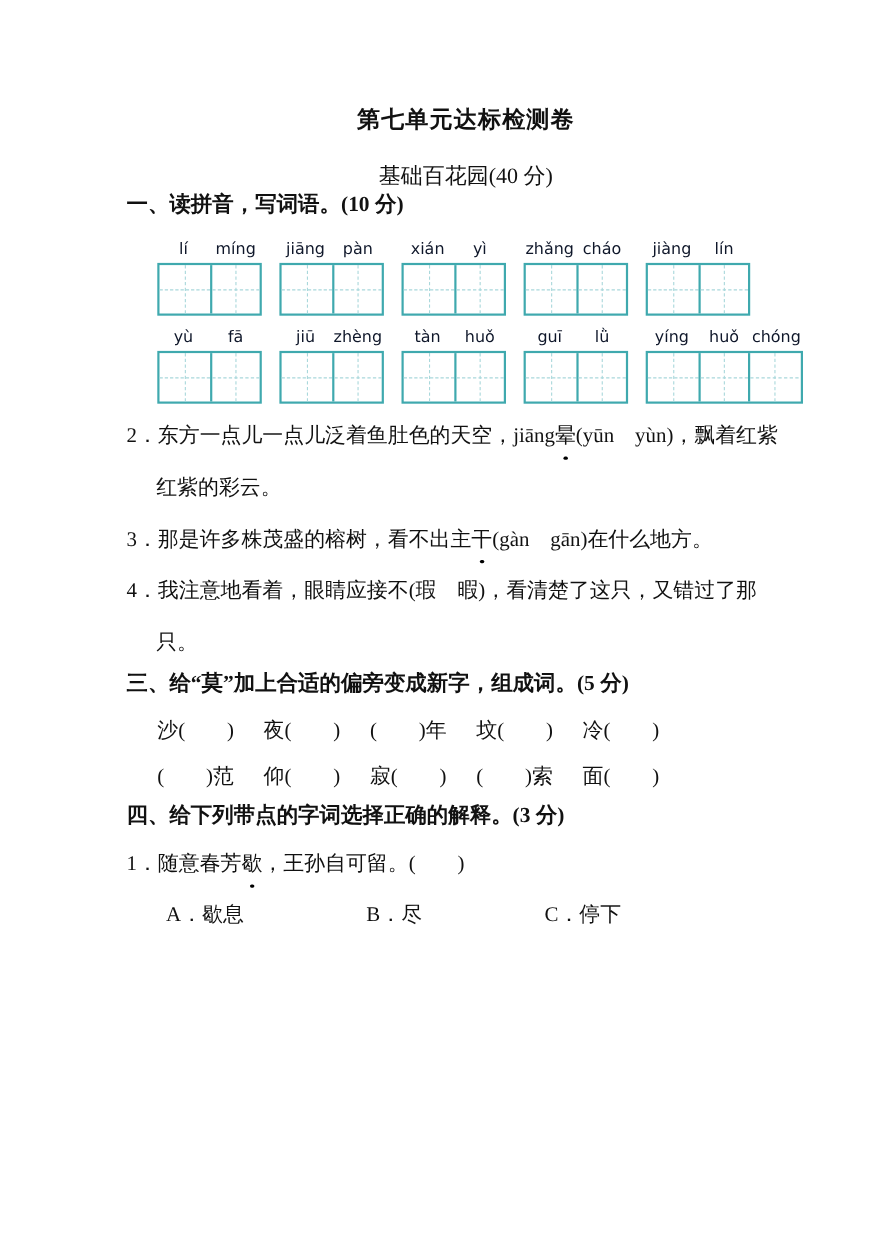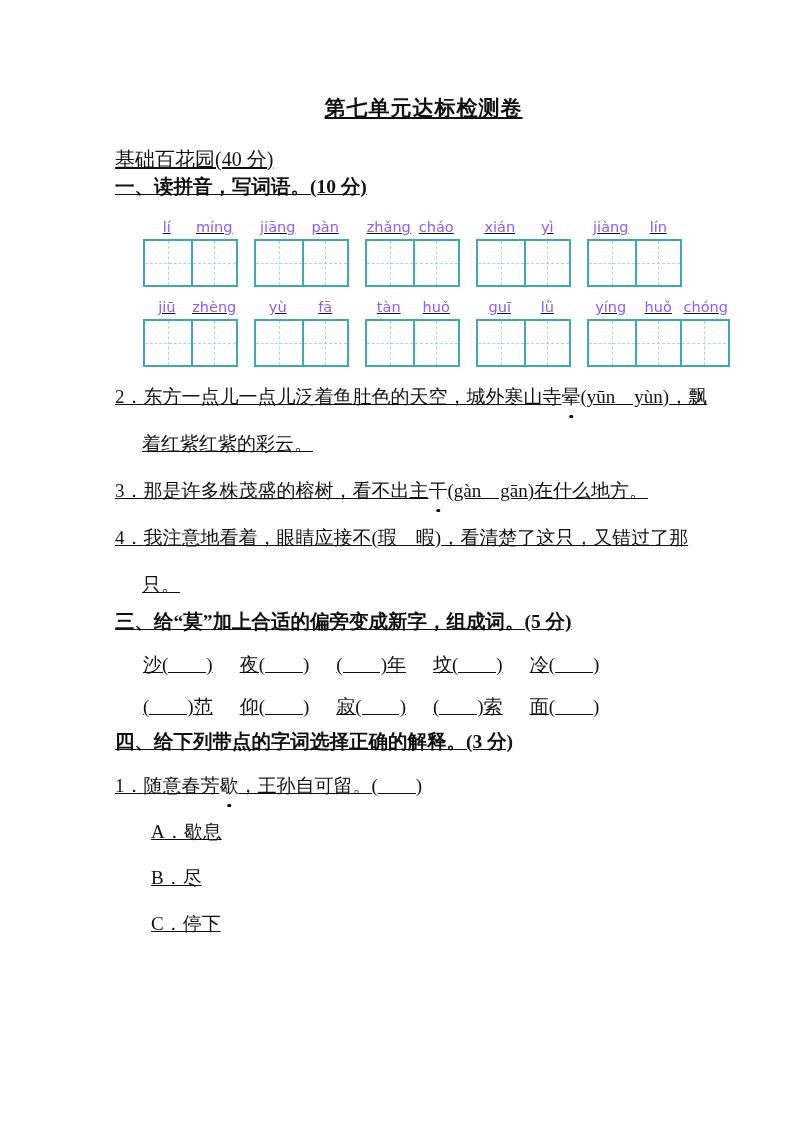--- a/index.html
+++ b/index.html
@@ -9,40 +9,40 @@
   }
   *{box-sizing:border-box;}
   html,body{margin:0;padding:0;}
   body{
     width:793px;height:1122px;
     background:#ffffff;color:var(--ink);
     font-family:"Liberation Serif","DejaVu Serif",serif;
     font-size:19px;
     overflow:hidden;
   }
-  .paper{padding:0 61px 0 115px;text-decoration:underline;}
+  .paper{padding:0 61px 0 115px;}
   .title{
     margin-top:94px;text-align:center;
     font-family:"Liberation Sans","DejaVu Sans",sans-serif;
     font-weight:bold;font-size:21px;letter-spacing:1px;
   }
-  .subtitle{margin-top:24px;text-align:left;font-size:20px;}
+  .subtitle{margin-top:24px;text-align:center;font-size:20px;}
   .sec-heading{
     font-weight:bold;font-size:19.5px;line-height:28px;
   }
   
   .prow{display:flex;gap:16px;margin-left:28px;}
   .prow.first{margin-top:16px;}
   .prow.second{margin-top:10px;}
   .pgroup{display:inline-block;}
   .plabels{display:flex;}
   .plabel{
     width:47.5px;text-align:center;height:22px;line-height:20px;
     font-family:"DejaVu Sans","Liberation Sans",sans-serif;
-    font-size:14.5px;color:#8b5cf6;
+    font-size:14.5px;color:#0f172a;
   }
   .pbox{display:flex;border:2px solid var(--teal);}
   .pcell{width:45.5px;height:44px;position:relative;}
   .pcell + .pcell{border-left:2px solid var(--teal);}
   .pcell::before{
     content:"";position:absolute;left:50%;top:0;bottom:0;width:0;
     border-left:1px dashed var(--teal-light);
   }
   .pcell::after{
     content:"";position:absolute;top:50%;left:0;right:0;height:0;
@@ -57,21 +57,21 @@
   .dotted{display:inline-block;position:relative;text-indent:0;}
   .dotted::after{
     content:"";position:absolute;left:50%;bottom:2px;
     width:3.5px;height:3.5px;border-radius:50%;background:#000;
     transform:translateX(-50%);
   }
   
   .wordrow{display:flex;gap:27px;margin-left:28px;line-height:42px;font-size:19px;}
   .wordrow.first{margin-top:8px;}
   
-  .optrow{display:flex;margin-left:36px;line-height:46px;flex-direction:column;}
+  .optrow{display:flex;margin-left:36px;line-height:46px;}
   .opt-a{width:182px;}
   .opt-b{width:162px;}
 </style>
 </head>
 <body>
 
 <div class="paper">
   <div class="title">第七单元达标检测卷</div>
   <div class="subtitle">基础百花园(40 分)</div>
 
@@ -92,64 +92,64 @@
           <span class="plabel">jiāng</span>
           <span class="plabel">pàn</span>
         </div>
         <div class="pbox">
           <div class="pcell"></div>
           <div class="pcell"></div>
         </div>
       </div>
       <div class="pgroup">
         <div class="plabels">
+          <span class="plabel">xián</span>
+          <span class="plabel">yì</span>
+        </div>
+        <div class="pbox">
+          <div class="pcell"></div>
+          <div class="pcell"></div>
+        </div>
+      </div>
+      <div class="pgroup">
+        <div class="plabels">
           <span class="plabel">zhǎng</span>
           <span class="plabel">cháo</span>
         </div>
         <div class="pbox">
           <div class="pcell"></div>
           <div class="pcell"></div>
         </div>
       </div>
       <div class="pgroup">
         <div class="plabels">
-          <span class="plabel">xián</span>
-          <span class="plabel">yì</span>
-        </div>
-        <div class="pbox">
-          <div class="pcell"></div>
-          <div class="pcell"></div>
-        </div>
-      </div>
-      <div class="pgroup">
-        <div class="plabels">
           <span class="plabel">jiàng</span>
           <span class="plabel">lín</span>
         </div>
         <div class="pbox">
           <div class="pcell"></div>
           <div class="pcell"></div>
         </div>
       </div>
     </div>
   <div class="prow second" id="prow1">
       <div class="pgroup">
         <div class="plabels">
+          <span class="plabel">yù</span>
+          <span class="plabel">fā</span>
+        </div>
+        <div class="pbox">
+          <div class="pcell"></div>
+          <div class="pcell"></div>
+        </div>
+      </div>
+      <div class="pgroup">
+        <div class="plabels">
           <span class="plabel">jiū</span>
           <span class="plabel">zhèng</span>
-        </div>
-        <div class="pbox">
-          <div class="pcell"></div>
-          <div class="pcell"></div>
-        </div>
-      </div>
-      <div class="pgroup">
-        <div class="plabels">
-          <span class="plabel">yù</span>
-          <span class="plabel">fā</span>
         </div>
         <div class="pbox">
           <div class="pcell"></div>
           <div class="pcell"></div>
         </div>
       </div>
       <div class="pgroup">
         <div class="plabels">
           <span class="plabel">tàn</span>
           <span class="plabel">huǒ</span>
@@ -177,21 +177,21 @@
         </div>
         <div class="pbox">
           <div class="pcell"></div>
           <div class="pcell"></div>
           <div class="pcell"></div>
         </div>
       </div>
     </div>
 
   <div class="items" id="s2items">
-      <div class="item"><span>2．</span><span>东方一点儿一点儿泛着鱼肚色的天空，城外寒山寺</span><span class="dotted">晕</span><span>(yūn　yùn)，飘着红紫红紫的彩云。</span></div>
+      <div class="item"><span>2．</span><span>东方一点儿一点儿泛着鱼肚色的天空，jiāng</span><span class="dotted">晕</span><span>(yūn　yùn)，飘着红紫红紫的彩云。</span></div>
       <div class="item"><span>3．</span><span>那是许多株茂盛的榕树，看不出主</span><span class="dotted">干</span><span>(gàn　gān)在什么地方。</span></div>
       <div class="item"><span>4．</span><span>我注意地看着，眼睛应接不(瑕　暇)，看清楚了这只，又错过了那只。</span></div>
     </div>
 
   <div class="sec-heading">三、给“莫”加上合适的偏旁变成新字，组成词。(5 分)</div>
   <div id="s3rows">
       <div class="wordrow first">
         <span>沙(　　)</span>
         <span>夜(　　)</span>
         <span>(　　)年</span>

